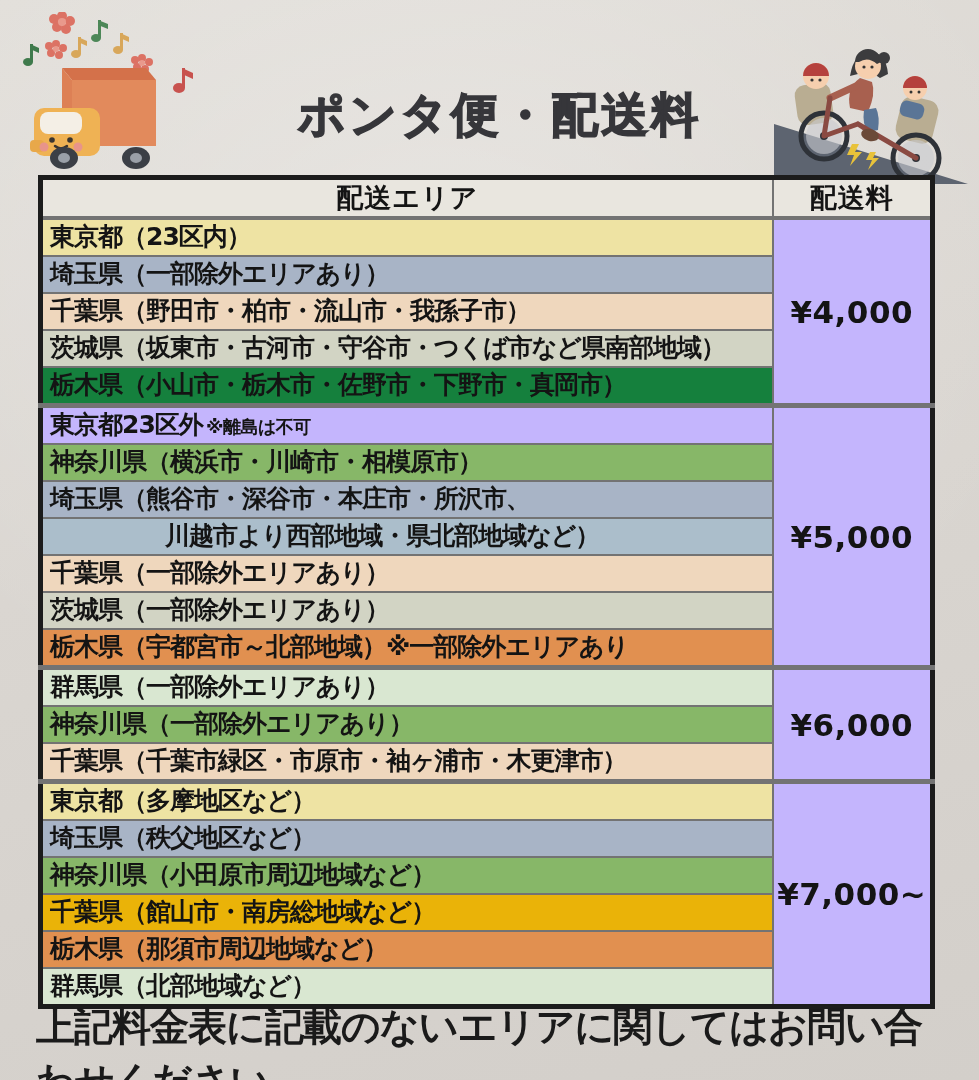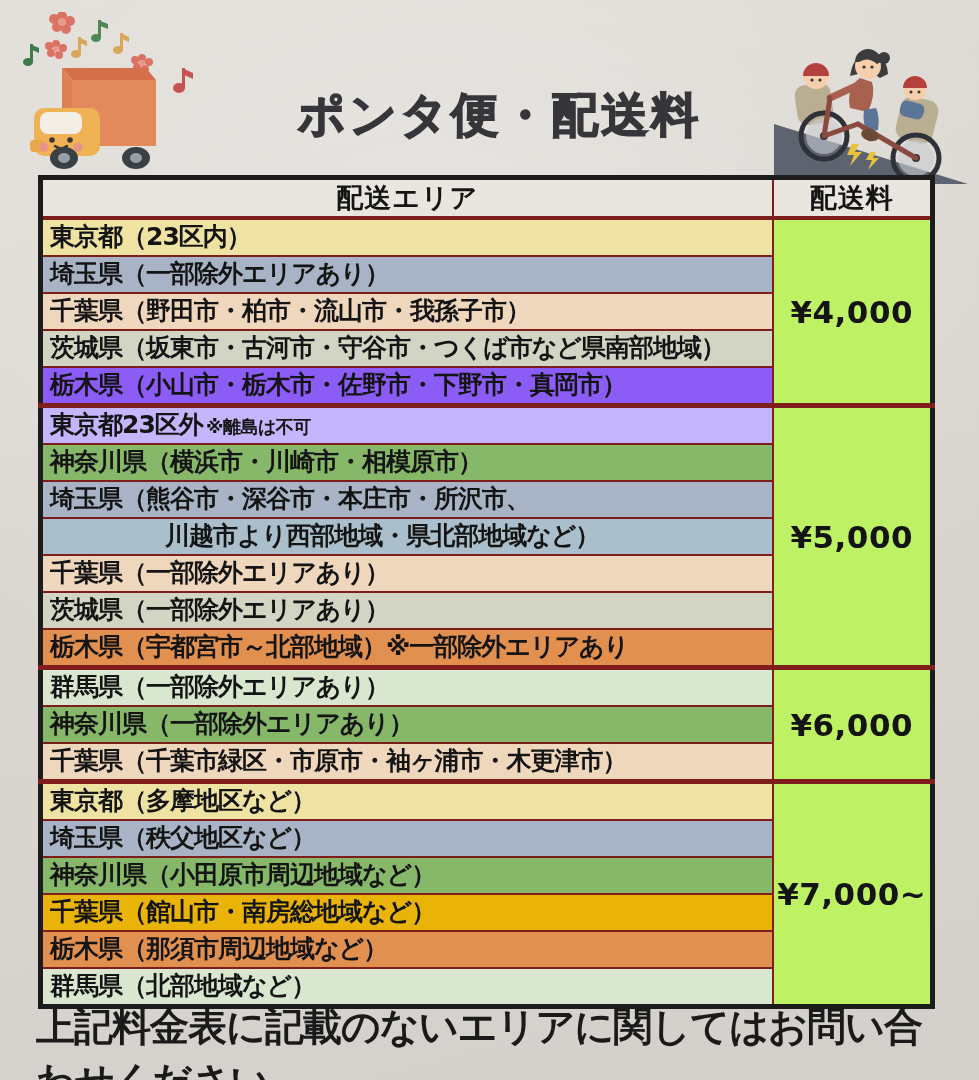--- a/index.html
+++ b/index.html
@@ -28,21 +28,21 @@
 
   
   .fee-table-wrap { position: absolute; left: 38px; top: 175px; width: 892px; }
   table.fee-table {
     width: 100%;
     border-collapse: collapse;
     border: 5px solid #1c1c1c;
     table-layout: fixed;
   }
   .fee-table th, .fee-table td {
-    border: 2px solid #7f1d1d;
+    border: 2px solid #737373;
     overflow: hidden;
     white-space: nowrap;
   }
   .fee-table th {
     height: 40px;
     background: #e9e6df;
     font-size: 27px; font-weight: 900;
     text-align: center;
     border-bottom-width: 4px;
     letter-spacing: 1px;
@@ -52,21 +52,21 @@
   .area-cell {
     height: 34px;
     font-size: 25px; font-weight: 900;
     letter-spacing: -1px;
     padding: 0 4px 2px 7px;
     vertical-align: middle;
   }
   .area-cell.indent { padding-left: 122px; }
   .row-note { font-size: 18px; font-weight: 900; letter-spacing: -0.5px; }
   .fee-cell {
-    background: #bef264;
+    background: #c4b5fd;
     font-size: 31px; font-weight: 900;
     text-align: center; vertical-align: middle;
     letter-spacing: 0.5px;
   }
   tr.group-start td { border-top-width: 5px; }
 
   
   .footer-note {
     position: absolute; left: 36px; top: 1000px; width: 920px;
     font-size: 39px; font-weight: 900; letter-spacing: -1px;
@@ -215,21 +215,21 @@
         <tr>
           <td class="area-cell" style="background: rgb(168, 180, 198);"><span>埼玉県（一部除外エリアあり）</span></td>
         </tr>
         <tr>
           <td class="area-cell" style="background: rgb(239, 215, 189); margin-top: 28px;"><span>千葉県（野田市・柏市・流山市・我孫子市）</span></td>
         </tr>
         <tr>
           <td class="area-cell" style="background: rgb(210, 212, 196);"><span>茨城県（坂東市・古河市・守谷市・つくば市など県南部地域）</span></td>
         </tr>
         <tr>
-          <td class="area-cell" style="background: #8b5cf6;"><span>栃木県（小山市・栃木市・佐野市・下野市・真岡市）</span></td>
+          <td class="area-cell" style="background: #15803d;"><span>栃木県（小山市・栃木市・佐野市・下野市・真岡市）</span></td>
         </tr>
         <tr class="group-start">
           <td class="area-cell" style="background: #c4b5fd;"><span>東京都23区外</span><span class="row-note"> ※離島は不可</span></td>
           <td class="fee-cell" rowspan="7">¥5,000</td>
         </tr>
         <tr>
           <td class="area-cell" style="background: rgb(135, 183, 104);"><span>神奈川県（横浜市・川崎市・相模原市）</span></td>
         </tr>
         <tr>
           <td class="area-cell" style="background: rgb(168, 180, 198);"><span>埼玉県（熊谷市・深谷市・本庄市・所沢市、</span></td>

